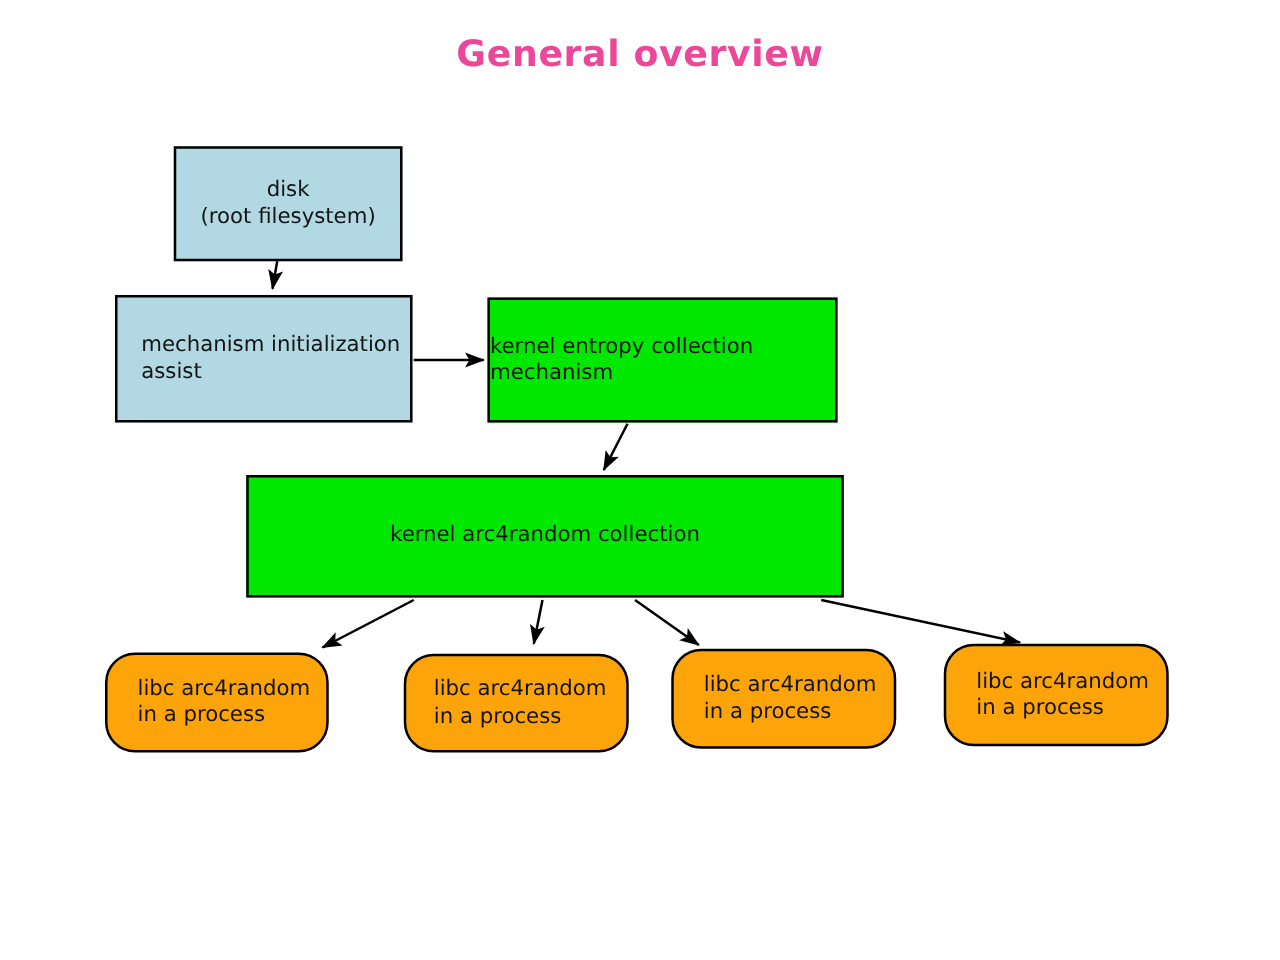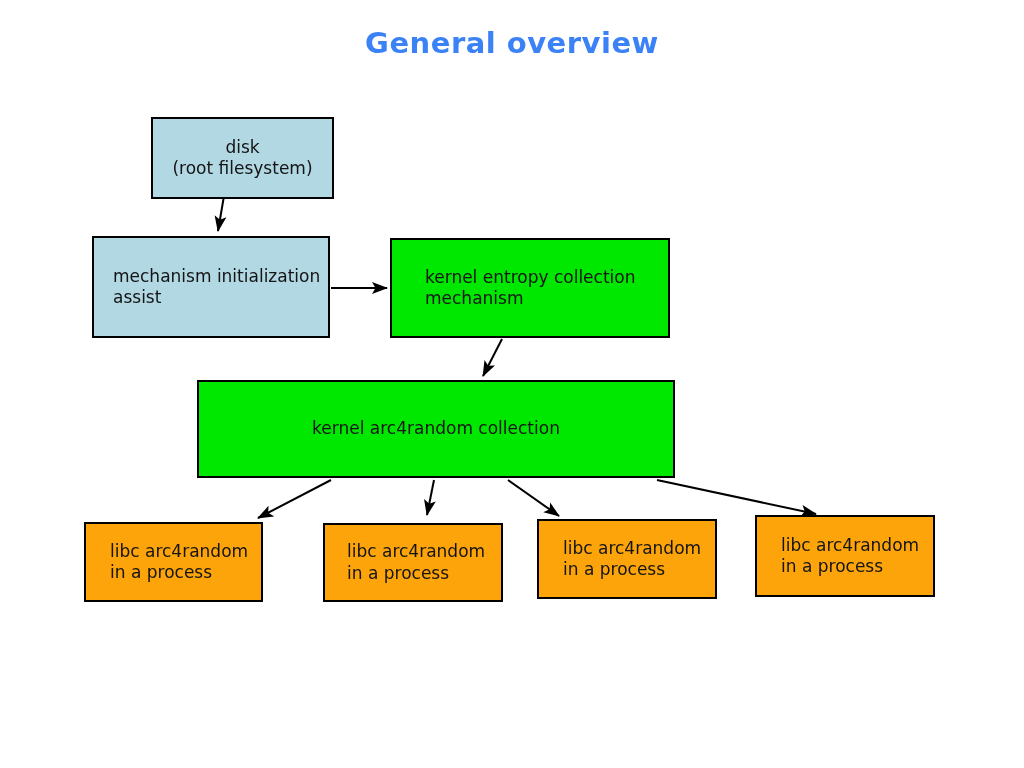--- a/index.html
+++ b/index.html
@@ -11,36 +11,36 @@
     font-family: "DejaVu Sans", "Liberation Sans", sans-serif;
   }
   .stage { position: absolute; left: 0; top: 0; width: 1024px; height: 768px; }
   .slide-title {
     position: absolute;
     top: 26px; left: 0; width: 1024px;
     text-align: center;
     font-size: 29px;
     font-weight: bold;
     letter-spacing: 0.5px;
-    color: #3b82f6;
+    color: #ec4899;
   }
   .node {
     position: absolute;
     border: 2px solid var(--border-color, #000);
     color: #141414;
     font-size: 17px;
     line-height: 1.26;
     display: flex;
     align-items: center;
     white-space: pre-line;
   }
   .node.center { justify-content: center; text-align: center; }
   .blue   { background: var(--box-blue,   #b2d8e4); }
   .green  { background: var(--box-green,  #00e800); }
-  .orange { background: var(--box-orange, #fca40a); }
+  .orange { background: var(--box-orange, #fca40a); border-radius: 24px; }
   svg.arrows {
     position: absolute; left: 0; top: 0;
     width: 1024px; height: 768px;
     pointer-events: none;
   }
   svg.arrows line { stroke: var(--border-color, #000); stroke-width: 2; }
 </style>
 </head>
 <body>
 
@@ -56,27 +56,27 @@
     </defs>
     <line x1="225" y1="190" x2="218" y2="231" marker-end="url(#ah)"></line>
     <line x1="331" y1="288" x2="387" y2="288" marker-end="url(#ah)"></line>
     <line x1="502" y1="339" x2="483" y2="376" marker-end="url(#ah)"></line>
     <line x1="331" y1="480" x2="258" y2="518" marker-end="url(#ah)"></line>
     <line x1="434" y1="480" x2="427" y2="515" marker-end="url(#ah)"></line>
     <line x1="508" y1="480" x2="559" y2="516" marker-end="url(#ah)"></line>
     <line x1="657" y1="480" x2="816" y2="514" marker-end="url(#ah)"></line>
   </svg>
 
-  <div class="node blue center" style="left:151px; top:117px; width:183px; height:82px;">disk
+  <div class="node blue center" style="left:139px; top:117px; width:183px; height:92px;">disk
 (root filesystem)</div>
 
   <div class="node blue" style="left:92px; top:236px; width:238px; height:102px; padding-left:19px;">mechanism initialization
 assist</div>
 
-  <div class="node green" style="left:390px; top:238px; width:280px; height:100px; padding-left:33px;">kernel entropy collection
+  <div class="node green" style="left:390px; top:238px; width:280px; height:100px; ">kernel entropy collection
 mechanism</div>
 
   <div class="node green center" style="left:197px; top:380px; width:478px; height:98px;">kernel arc4random collection</div>
 
   <div class="node orange" style="left:84px; top:522px; width:179px; height:80px; padding-left:24px;">libc arc4random
 in a process</div>
 
   <div class="node orange" style="left:323px; top:523px; width:180px; height:79px; padding-left:22px;">libc arc4random
 in a process</div>
 

